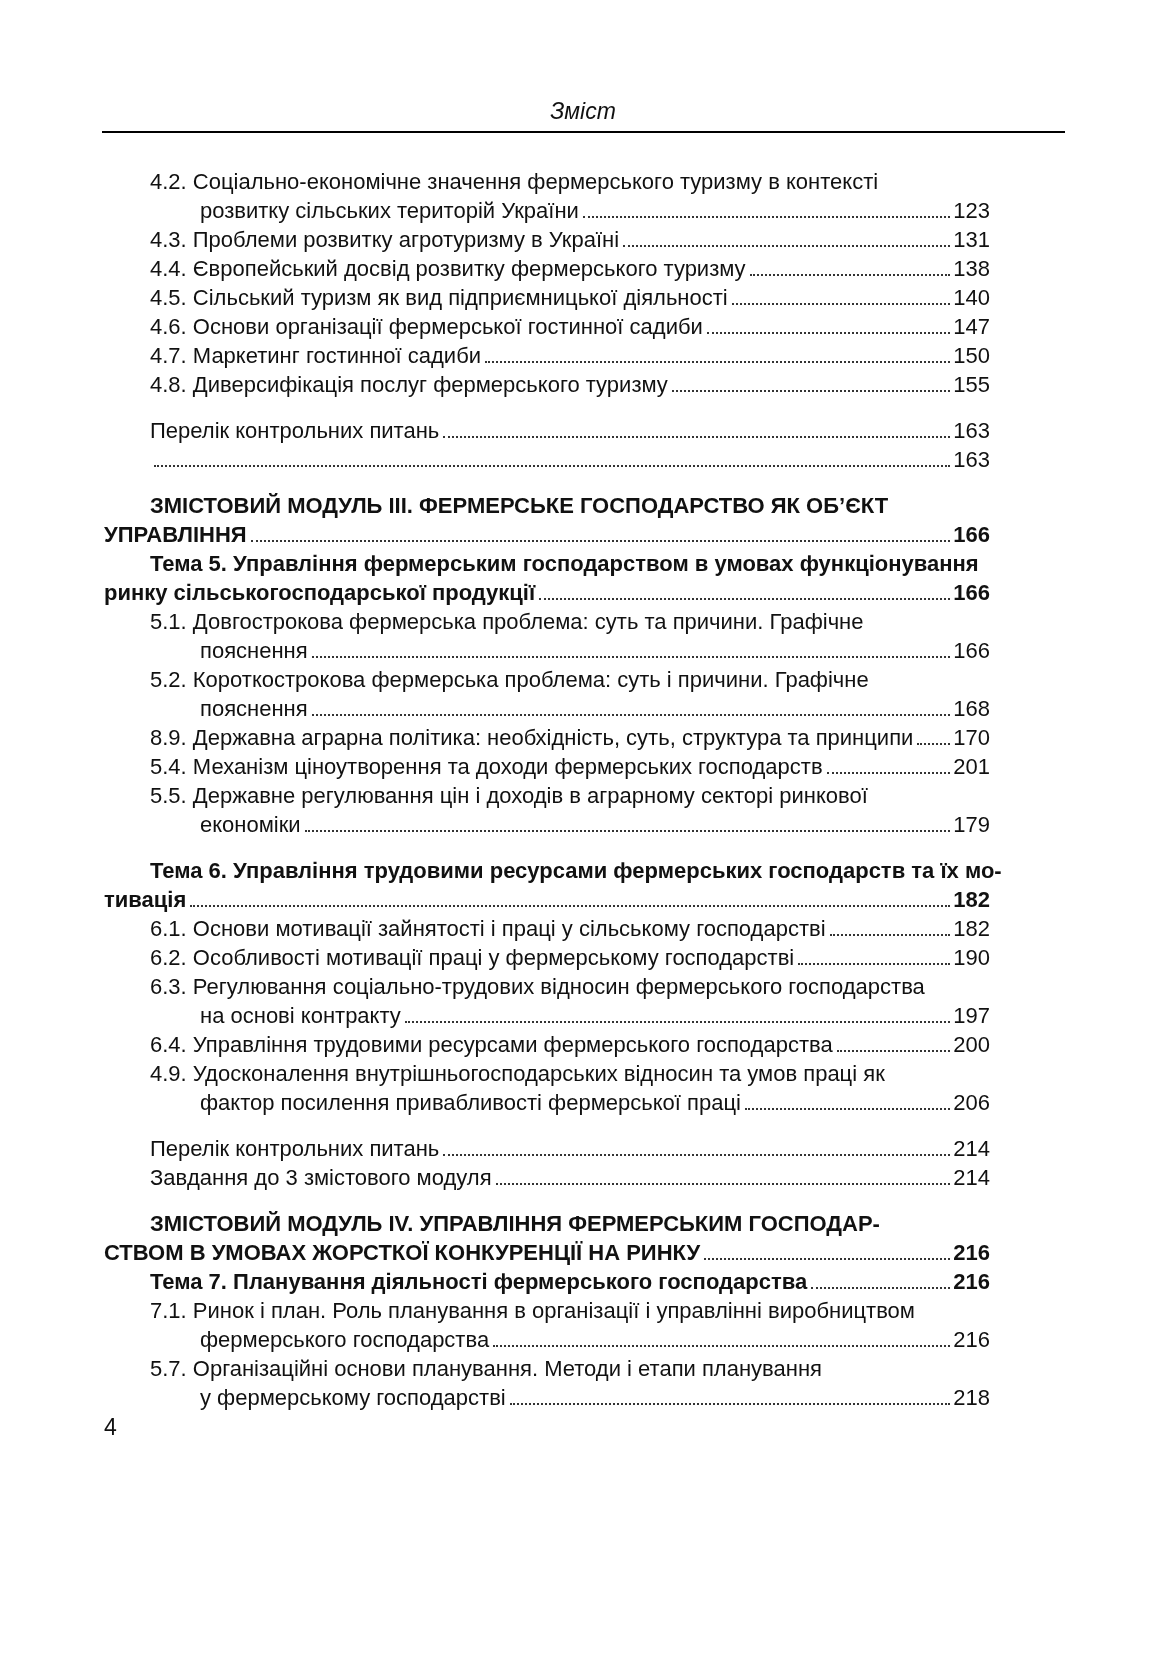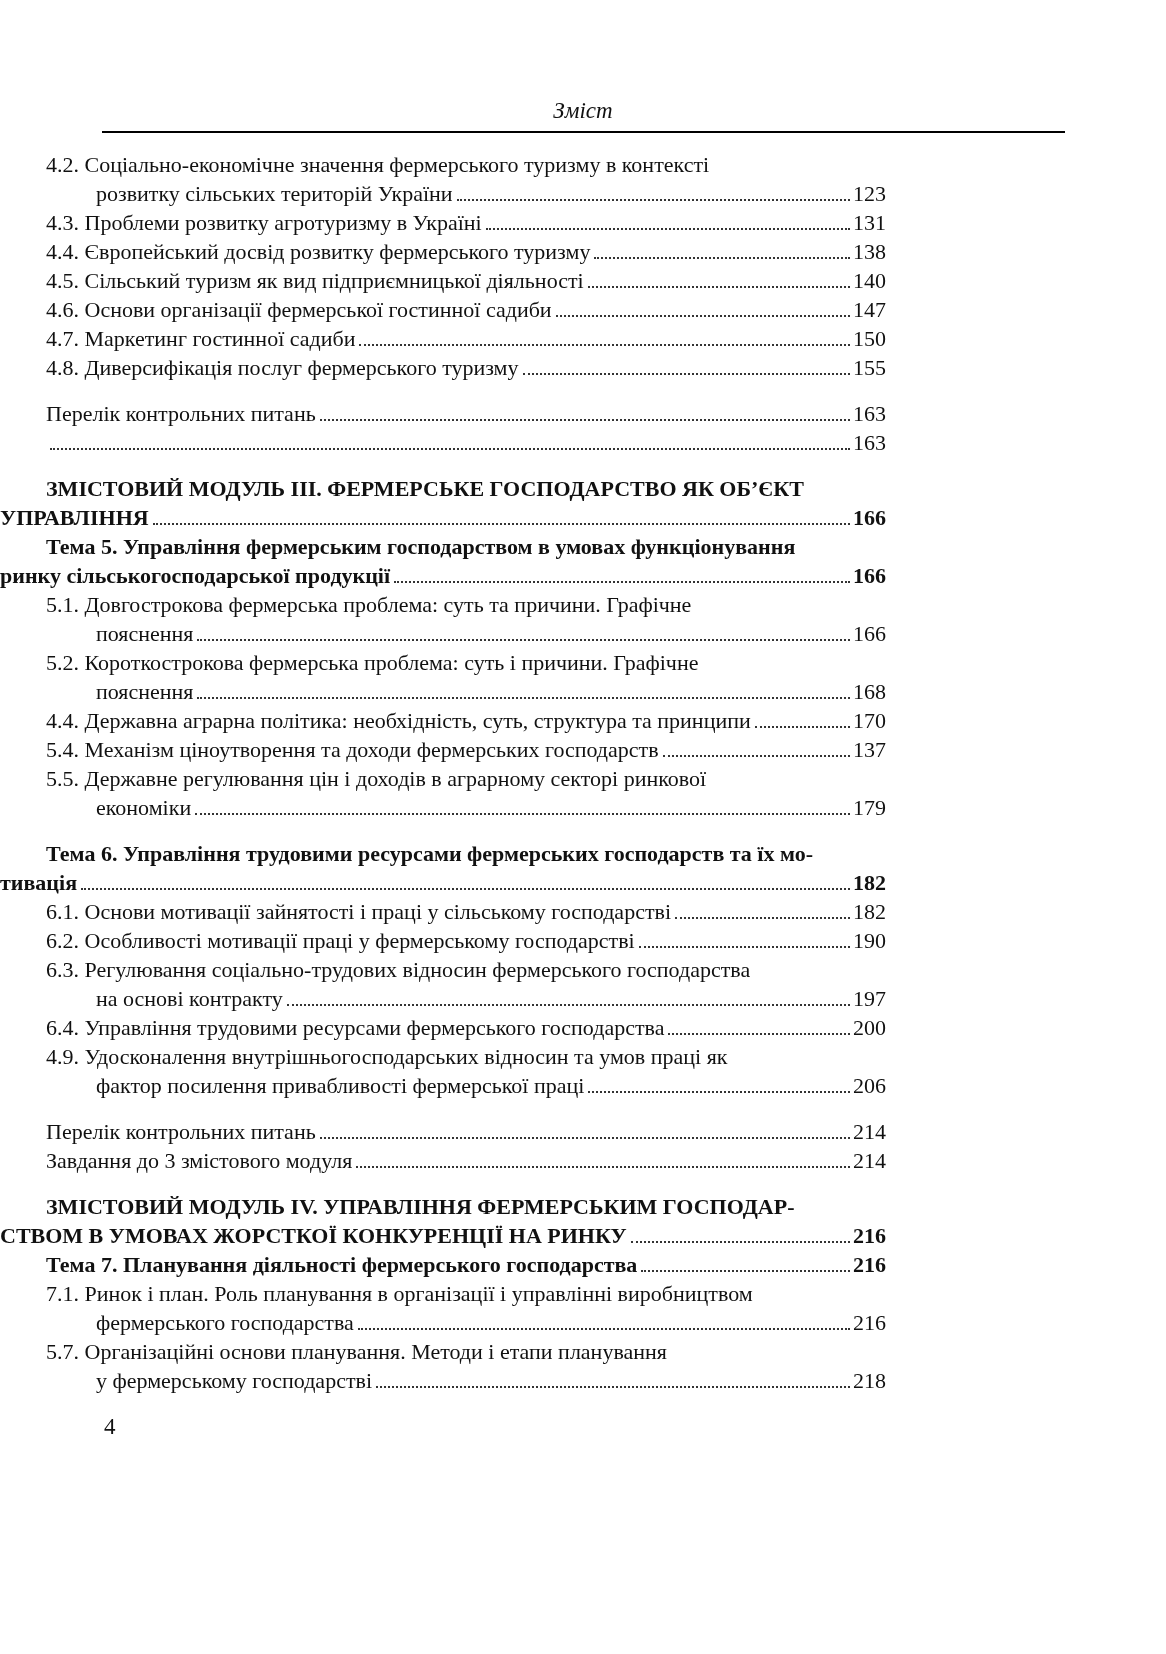--- a/index.html
+++ b/index.html
@@ -4,42 +4,43 @@
 <style>
   * { margin: 0; padding: 0; box-sizing: border-box; }
   html, body { background: #e8e8e8; }
   .page {
     position: relative;
     width: 1166px;
     height: 1654px;
     margin: 0 auto;
     background: #ffffff;
     color: #111111;
-    font-family: Liberation Serif, serif;
+    font-family: Liberation Sans, sans-serif;
     font-size: 22px;
     overflow: hidden;
   }
   .header {
     width: 963px;
     margin: 0 auto;
     padding-top: 98px;
   }
   .header-title {
     text-align: center;
     font-style: italic;
     font-size: 23px;
     line-height: 26px;
   }
   .header-rule {
     margin-top: 7px;
     border-bottom: 2px solid #000;
   }
   .content {
+    margin-left: 104px;
     width: 886px;
-    padding-top: 17px;
+    padding-top: 34px;
   }
   .toc-entry { margin: 0; }
   .toc-entry.gap { margin-top: 17px; }
   .toc-entry.bold { font-weight: bold; }
   .toc-line {
     display: flex;
     align-items: baseline;
     line-height: 29px;
     height: 29px;
   }
@@ -175,30 +176,30 @@
           <span class="toc-text">5.2. Короткострокова фермерська проблема: суть і причини. Графічне</span>
         </div>
         <div class="toc-line indent-2">
           <span class="toc-text">пояснення</span>
           <span class="leader"></span>
           <span class="toc-page">168</span>
         </div>
       </div>
       <div class="toc-entry">
         <div class="toc-line indent-1">
-          <span class="toc-text">4.4. Державна аграрна політика: необхідність, суть, структура та принципи</span>
+          <span class="toc-text">8.9. Державна аграрна політика: необхідність, суть, структура та принципи</span>
           <span class="leader"></span>
           <span class="toc-page">170</span>
         </div>
       </div>
       <div class="toc-entry">
         <div class="toc-line indent-1">
           <span class="toc-text">5.4. Механізм ціноутворення та доходи фермерських господарств</span>
           <span class="leader"></span>
-          <span class="toc-page">137</span>
+          <span class="toc-page">201</span>
         </div>
       </div>
       <div class="toc-entry">
         <div class="toc-line indent-1">
           <span class="toc-text">5.5. Державне регулювання цін і доходів в аграрному секторі ринкової</span>
         </div>
         <div class="toc-line indent-2">
           <span class="toc-text">економіки</span>
           <span class="leader"></span>
           <span class="toc-page">179</span>

